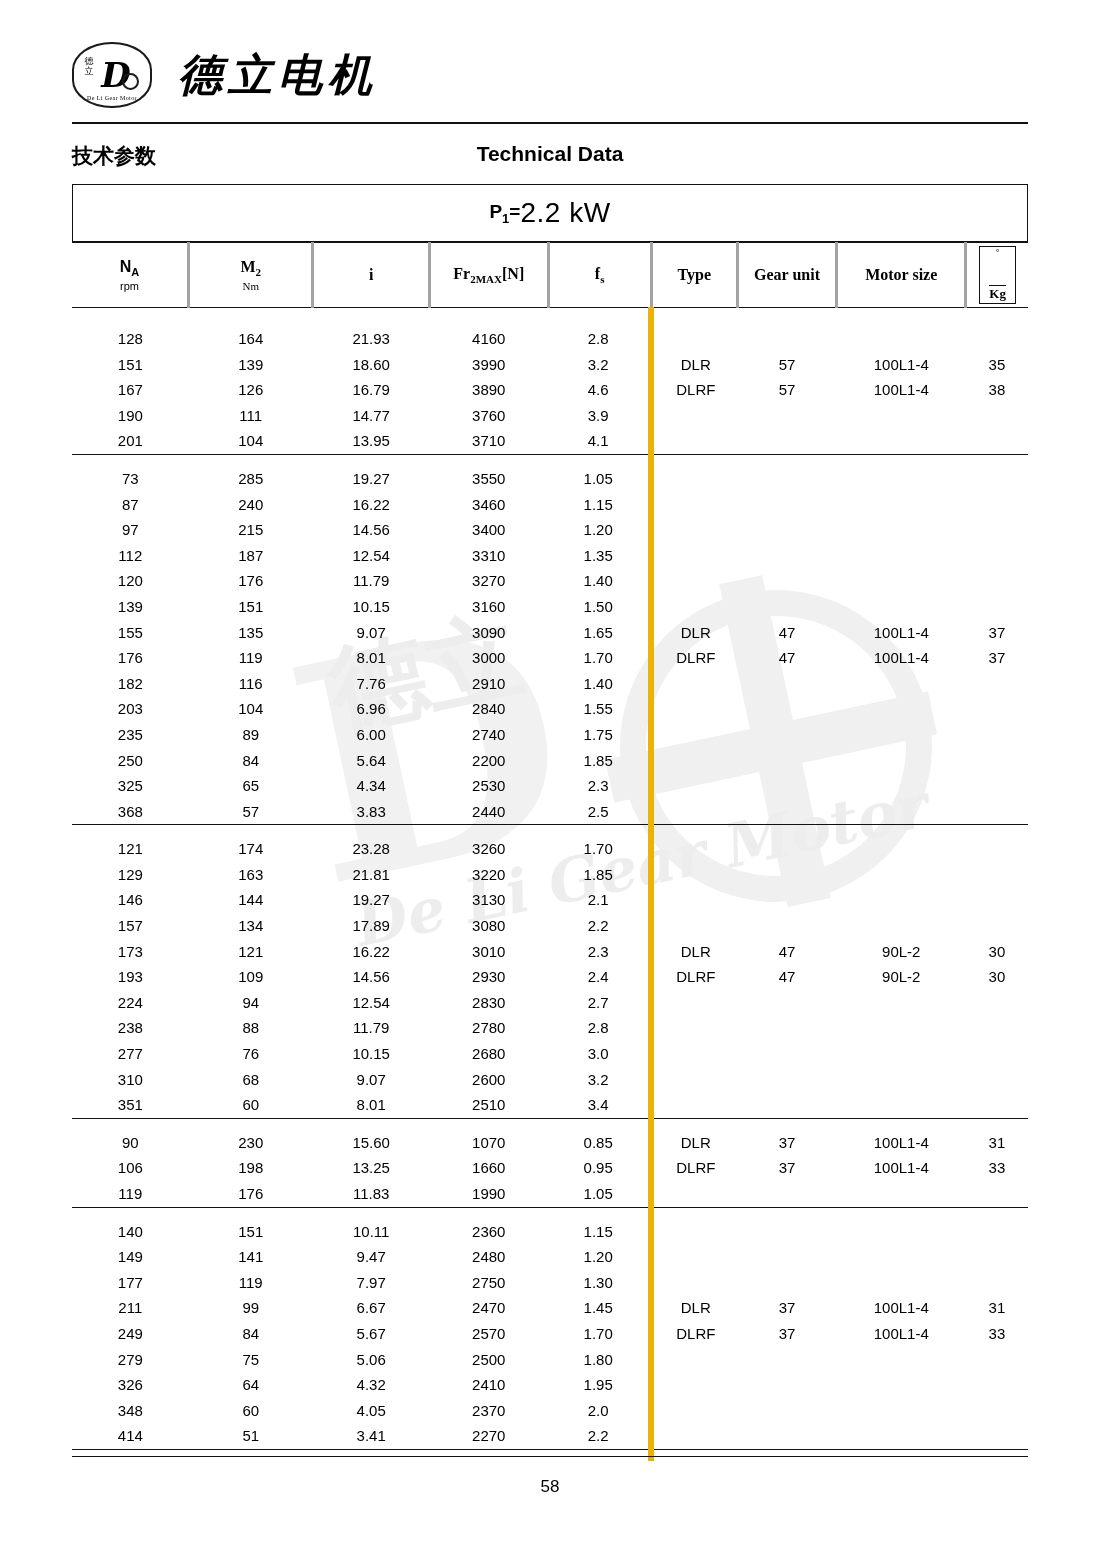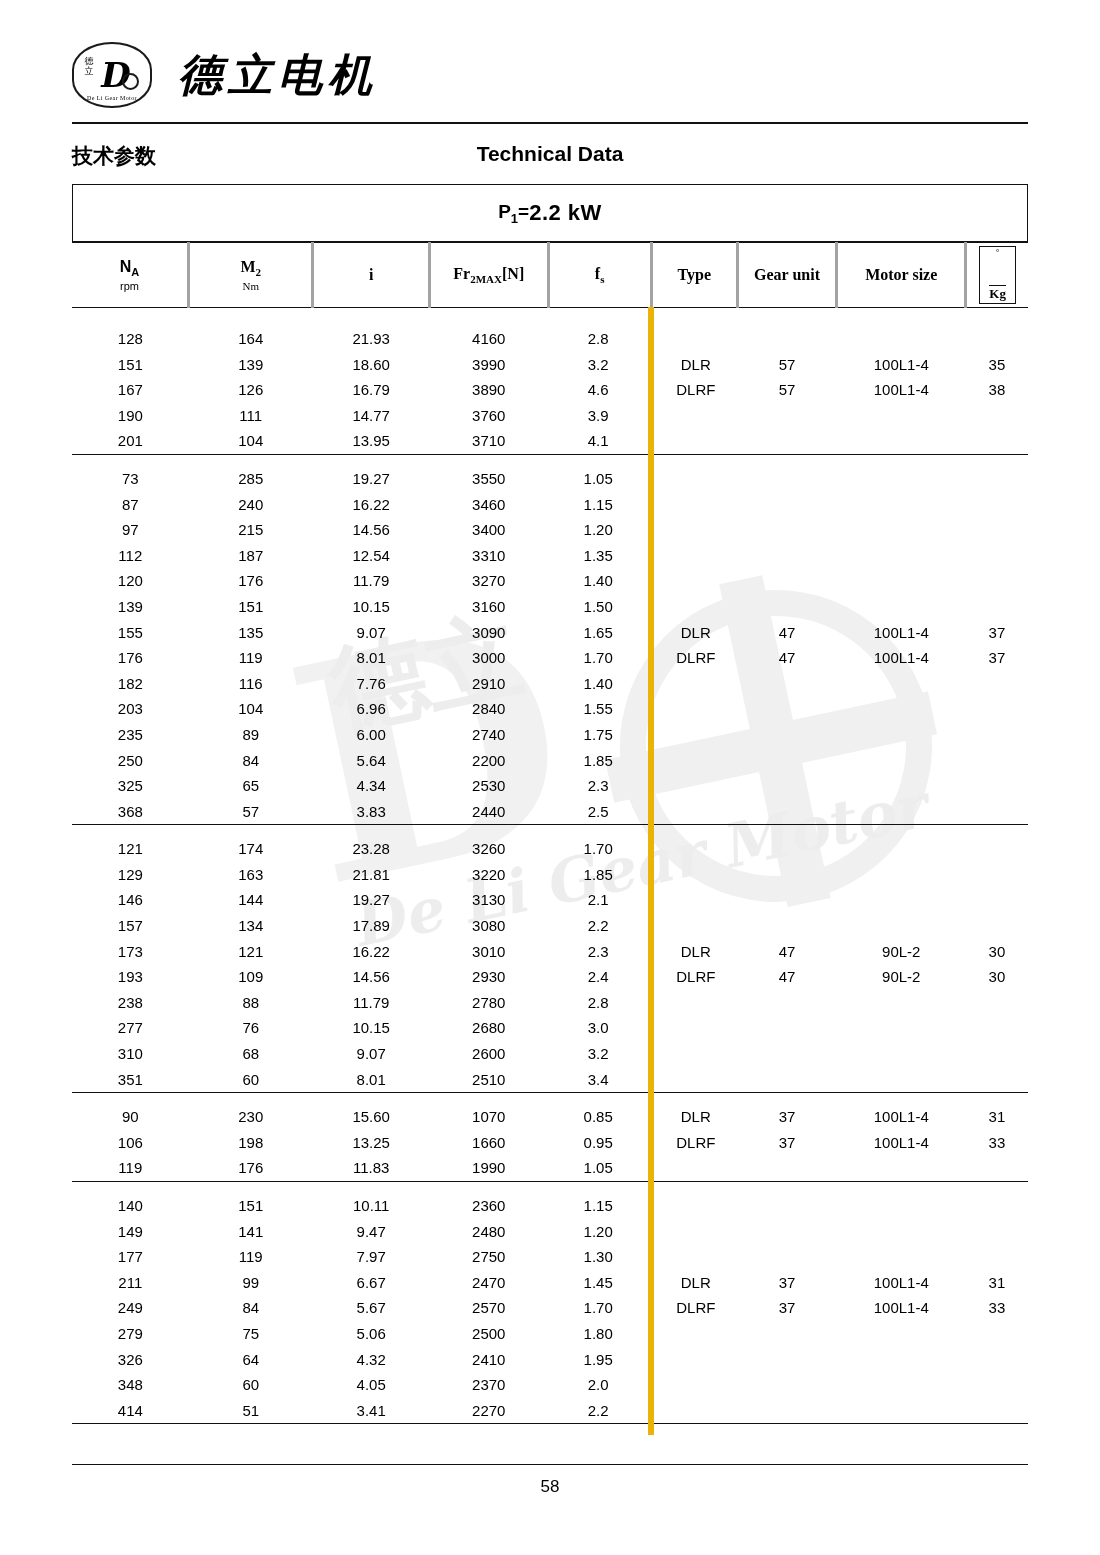--- a/index.html
+++ b/index.html
@@ -199,22 +199,22 @@
     background: transparent;
   }
   .power-banner .p1 {
     font-size: 19px;
     font-weight: bold;
   }
   .power-banner .p1 sub {
     font-size: 13px;
   }
   .power-banner .pval {
-    font-size: 22px;
-    font-weight: bold;
+    font-size: 28px;
+    font-weight: normal;
     letter-spacing: .5px;
   }
 
   
   table.data {
     position: relative;
     z-index: 2;
     width: 100%;
     border-collapse: collapse;
     table-layout: fixed;
@@ -278,21 +278,21 @@
     margin-top: 28px;
   }
 
   
   .footer {
     position: absolute;
     left: 72px;
     right: 72px;
     bottom: 58px;
     border-top: 1.5px solid #111;
-    padding-top: 12px;
+    padding-top: 20px;
     text-align: center;
     font-size: 17px;
     z-index: 2;
   }
 </style>
 </head>
 <body>
 
 <div class="page">
 
@@ -666,20 +666,31 @@
           <td>109</td>
           <td>14.56</td>
           <td>2930</td>
           <td>2.4</td>
           <td class="right-block">DLRF</td>
           <td>47</td>
           <td>90L-2</td>
           <td>30</td>
         </tr>
         <tr>
+          <td>224</td>
+          <td>94</td>
+          <td>12.54</td>
+          <td>2830</td>
+          <td>2.7</td>
+          <td class="right-block"></td>
+          <td></td>
+          <td></td>
+          <td></td>
+        </tr>
+        <tr>
           <td>238</td>
           <td>88</td>
           <td>11.79</td>
           <td>2780</td>
           <td>2.8</td>
           <td class="right-block"></td>
           <td></td>
           <td></td>
           <td></td>
         </tr>

